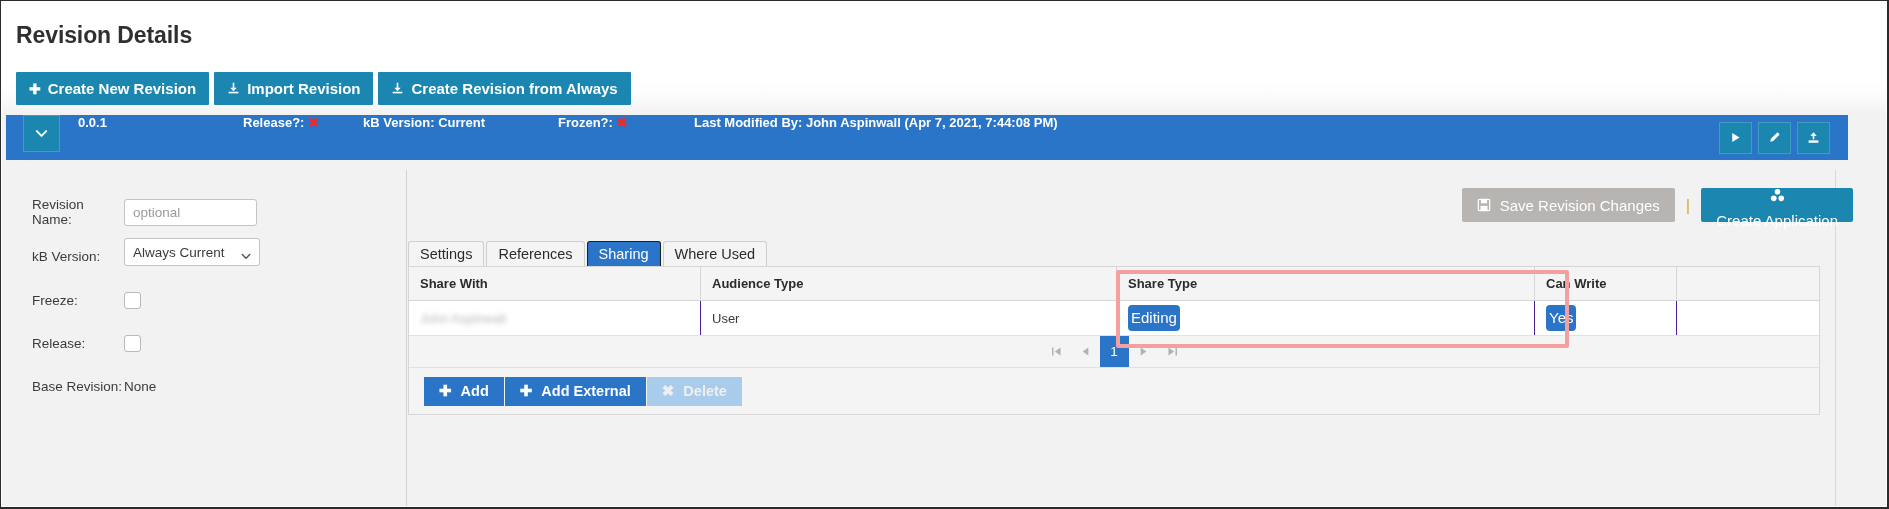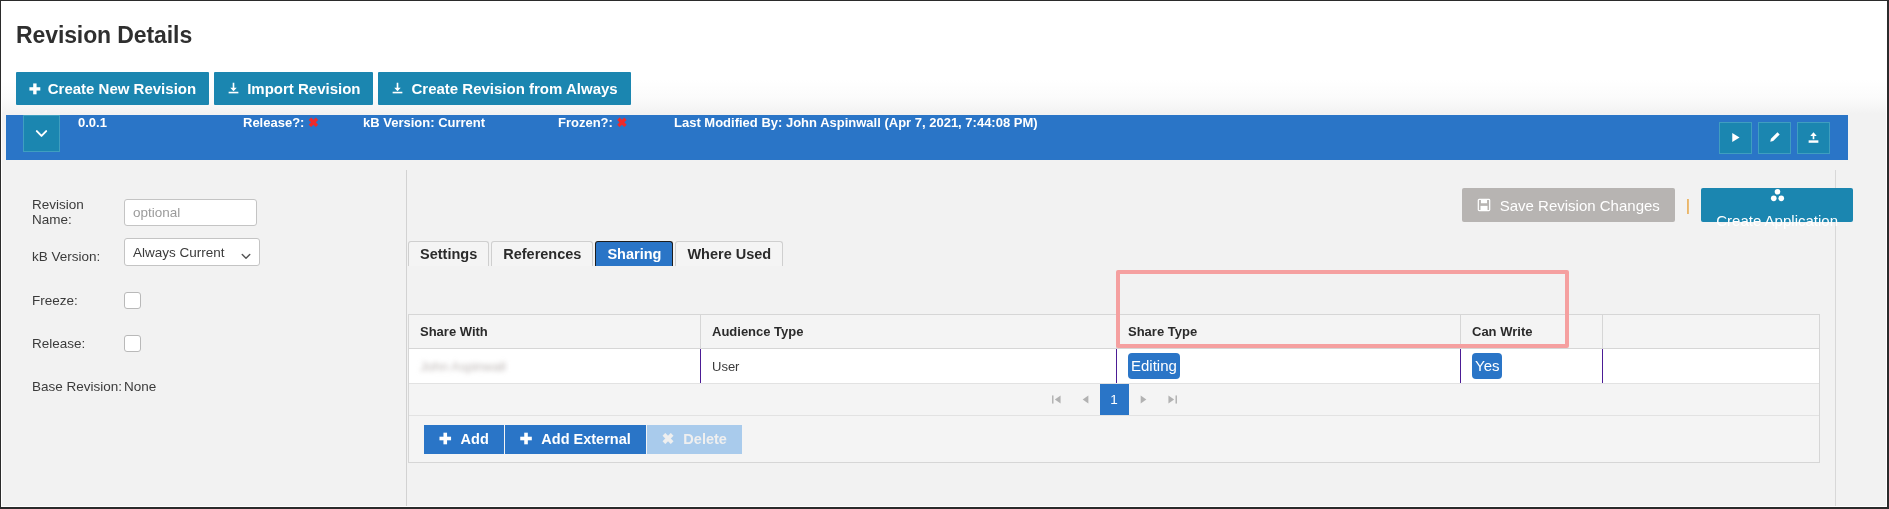--- a/index.html
+++ b/index.html
@@ -106,21 +106,21 @@
   }
   .rev-field {
     color: #ffffff;
     font-size: 13px;
     font-weight: bold;
     flex: 0 0 auto;
     white-space: nowrap;
   }
   .rev-field.release { width: 120px; }
   .rev-field.kbv { width: 195px; }
-  .rev-field.frozen { width: 116px; }
+  .rev-field.frozen { width: 136px; }
   .rev-x { color: #ef2a2a; font-weight: bold; }
   .rev-modified {
     color: #ffffff;
     font-size: 13px;
     font-weight: bold;
     white-space: nowrap;
     flex: 0 0 auto;
   }
   .rev-actions {
     position: absolute;
@@ -281,21 +281,21 @@
     display: flex;
     align-items: flex-end;
     gap: 2px;
   }
   .tab {
     height: 25px;
     padding: 0 11px;
     display: flex;
     align-items: center;
     font-size: 14.5px;
-    font-weight: bold;
+    font-weight: normal;
     color: #2b2b2b;
     background: #f4f4f4;
     border: 1px solid #cfcfcf;
     border-bottom: none;
     border-radius: 3px 3px 0 0;
     cursor: pointer;
     box-sizing: border-box;
     white-space: nowrap;
   }
   .tab.active {
@@ -307,21 +307,20 @@
 
   
   .grid {
     position: absolute;
     left: 406px;
     top: 264px;
     width: 1412px;
     border: 1px solid #d6d6d6;
     background: #ffffff;
     box-sizing: border-box;
-    margin-top: 48px;
   }
   .grid-head {
     display: flex;
     background: #f4f4f4;
     border-bottom: 1px solid #d6d6d6;
     height: 33px;
   }
   .gh {
     font-size: 13px;
     font-weight: bold;
@@ -344,21 +343,21 @@
     color: #3b3b3b;
     display: flex;
     align-items: center;
     padding-left: 11px;
     border-right: 1px solid #4c1d95;
     box-sizing: border-box;
   }
   .gc:last-child { border-right: none; }
   .col-share   { width: 292px; }
   .col-aud     { width: 416px; }
-  .col-type    { width: 344px; }
+  .col-type    { width: 418px; }
   .col-write   { width: 142px; }
   .col-rest    { flex: 1 1 auto; }
   .redacted {
     color: #bdb7b5;
     filter: blur(2.6px);
     font-size: 13px;
     user-select: none;
   }
   .pill {
     background: #2a75c7;

